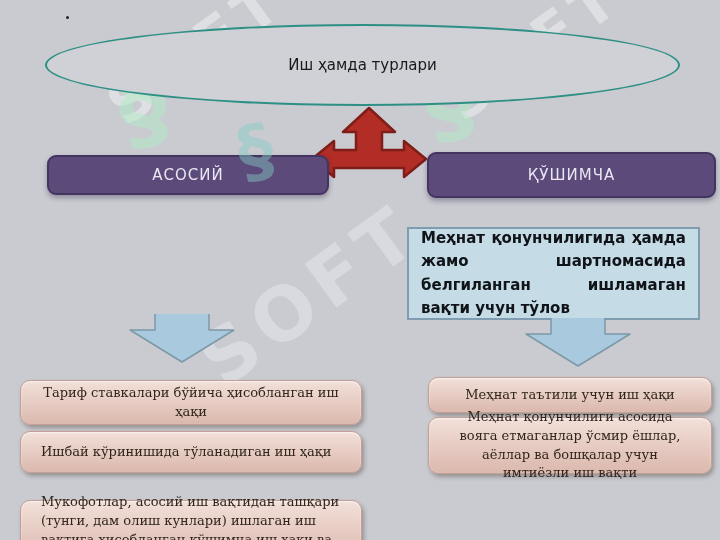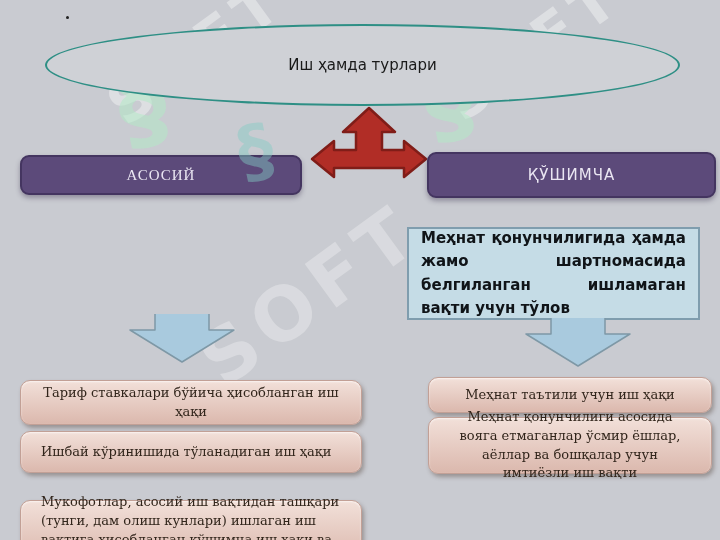--- a/index.html
+++ b/index.html
@@ -33,21 +33,21 @@
   
   .tri-arrow{position:absolute;left:310px;top:106px;z-index:2;}
   
   .hdr{
     position:absolute;z-index:2;border-radius:9px;
     background:var(--header-fill);border:2px solid var(--header-border);
     box-shadow:0 3px 5px rgba(40,30,60,0.35);
     display:flex;align-items:center;justify-content:center;
     color:#eae6f2;font-size:15px;letter-spacing:1px;
   }
-  .hdr.left{left:20px;top:155px;width:278px;height:36px;font-family:Liberation Serif, serif;}
+  .hdr.left{left:47px;top:155px;width:278px;height:36px;}
   .hdr.right{left:427px;top:152px;width:285px;height:42px;justify-content:center;}
   
   .info{
     position:absolute;z-index:2;border:2px solid var(--info-border);
     color:#101418;font-size:15px;text-align:justify;
     display:flex;align-items:center;padding:0 12px;box-sizing:border-box;
   }
   .info p{margin:0;width:100%;}
   .info.left{left:25px;top:228px;width:315px;height:88px;background:var(--info-left-fill);line-height:1.9;}
   .info.right{left:407px;top:227px;width:293px;height:93px;background:var(--info-right-fill);

